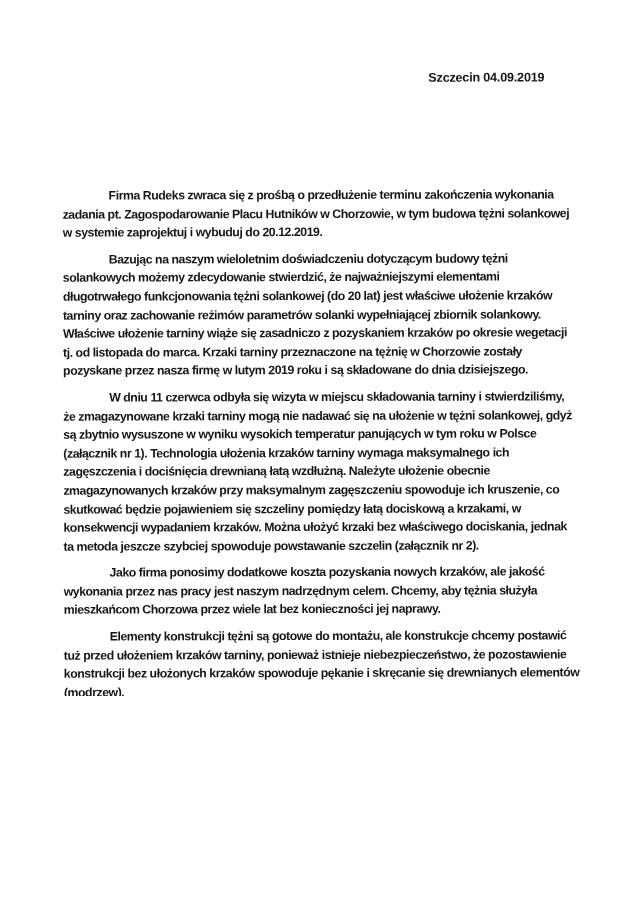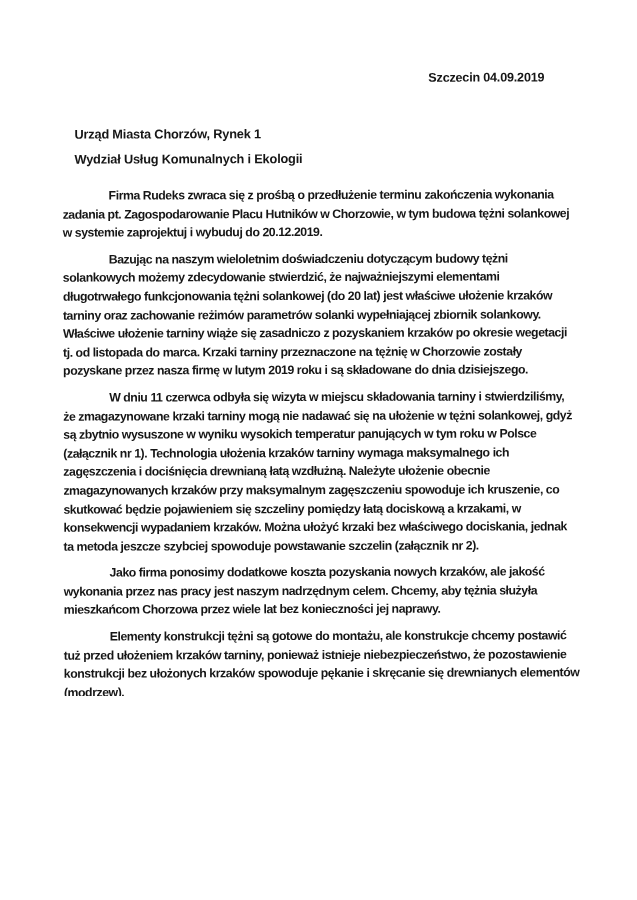--- a/index.html
+++ b/index.html
@@ -130,24 +130,20 @@
   }
 </style>
 </head>
 <body>
 
 <div class="page">
   <div class="scan">
 
     <div class="date-line">Szczecin 04.09.2019</div>
 
-    <div class="recipient">
-      <div>Urząd Miasta Chorzów, Rynek 1</div>
-      <div>Wydział Usług Komunalnych i Ekologii</div>
-    </div>
 
     <div class="letter-body">
       <p>Firma Rudeks zwraca się z prośbą o przedłużenie terminu zakończenia wykonania zadania pt. Zagospodarowanie Placu Hutników w Chorzowie, w tym budowa tężni solankowej w systemie zaprojektuj i wybuduj do 20.12.2019.</p>
       <p>Bazując na naszym wieloletnim doświadczeniu dotyczącym budowy tężni solankowych możemy zdecydowanie stwierdzić, że najważniejszymi elementami długotrwałego funkcjonowania tężni solankowej (do 20 lat) jest właściwe ułożenie krzaków tarniny oraz zachowanie reżimów parametrów solanki wypełniającej zbiornik solankowy. Właściwe ułożenie tarniny wiąże się zasadniczo z pozyskaniem krzaków po okresie wegetacji tj. od listopada do marca. Krzaki tarniny przeznaczone na tężnię w Chorzowie zostały pozyskane przez nasza firmę w lutym 2019 roku i są składowane do dnia dzisiejszego.</p>
       <p>W dniu 11 czerwca odbyła się wizyta w miejscu składowania tarniny i stwierdziliśmy, że zmagazynowane krzaki tarniny mogą nie nadawać się na ułożenie w tężni solankowej, gdyż są zbytnio wysuszone w wyniku wysokich temperatur panujących w tym roku w Polsce (załącznik nr 1). Technologia ułożenia krzaków tarniny wymaga maksymalnego ich zagęszczenia i dociśnięcia drewnianą łatą wzdłużną. Należyte ułożenie obecnie zmagazynowanych krzaków przy maksymalnym zagęszczeniu spowoduje ich kruszenie, co skutkować będzie pojawieniem się szczeliny pomiędzy łatą dociskową a krzakami, w konsekwencji wypadaniem krzaków. Można ułożyć krzaki bez właściwego dociskania, jednak ta metoda jeszcze szybciej spowoduje powstawanie szczelin (załącznik nr 2).</p>
       <p>Jako firma ponosimy dodatkowe koszta pozyskania nowych krzaków, ale jakość wykonania przez nas pracy jest naszym nadrzędnym celem. Chcemy, aby tężnia służyła mieszkańcom Chorzowa przez wiele lat bez konieczności jej naprawy.</p>
       <p>Elementy konstrukcji tężni są gotowe do montażu, ale konstrukcje chcemy postawić tuż przed ułożeniem krzaków tarniny, ponieważ istnieje niebezpieczeństwo, że pozostawienie konstrukcji bez ułożonych krzaków spowoduje pękanie i skręcanie się drewnianych elementów (modrzew).</p>
       <p>Mamy nadzieje, że nasza prośba jest zasadna i zmierzająca do jak najlepszego wykonania zadania. Inne prace niezwiązane z ułożeniem krzaków tarniny przebiegają zgodnie z planem.</p>
     </div>
 

